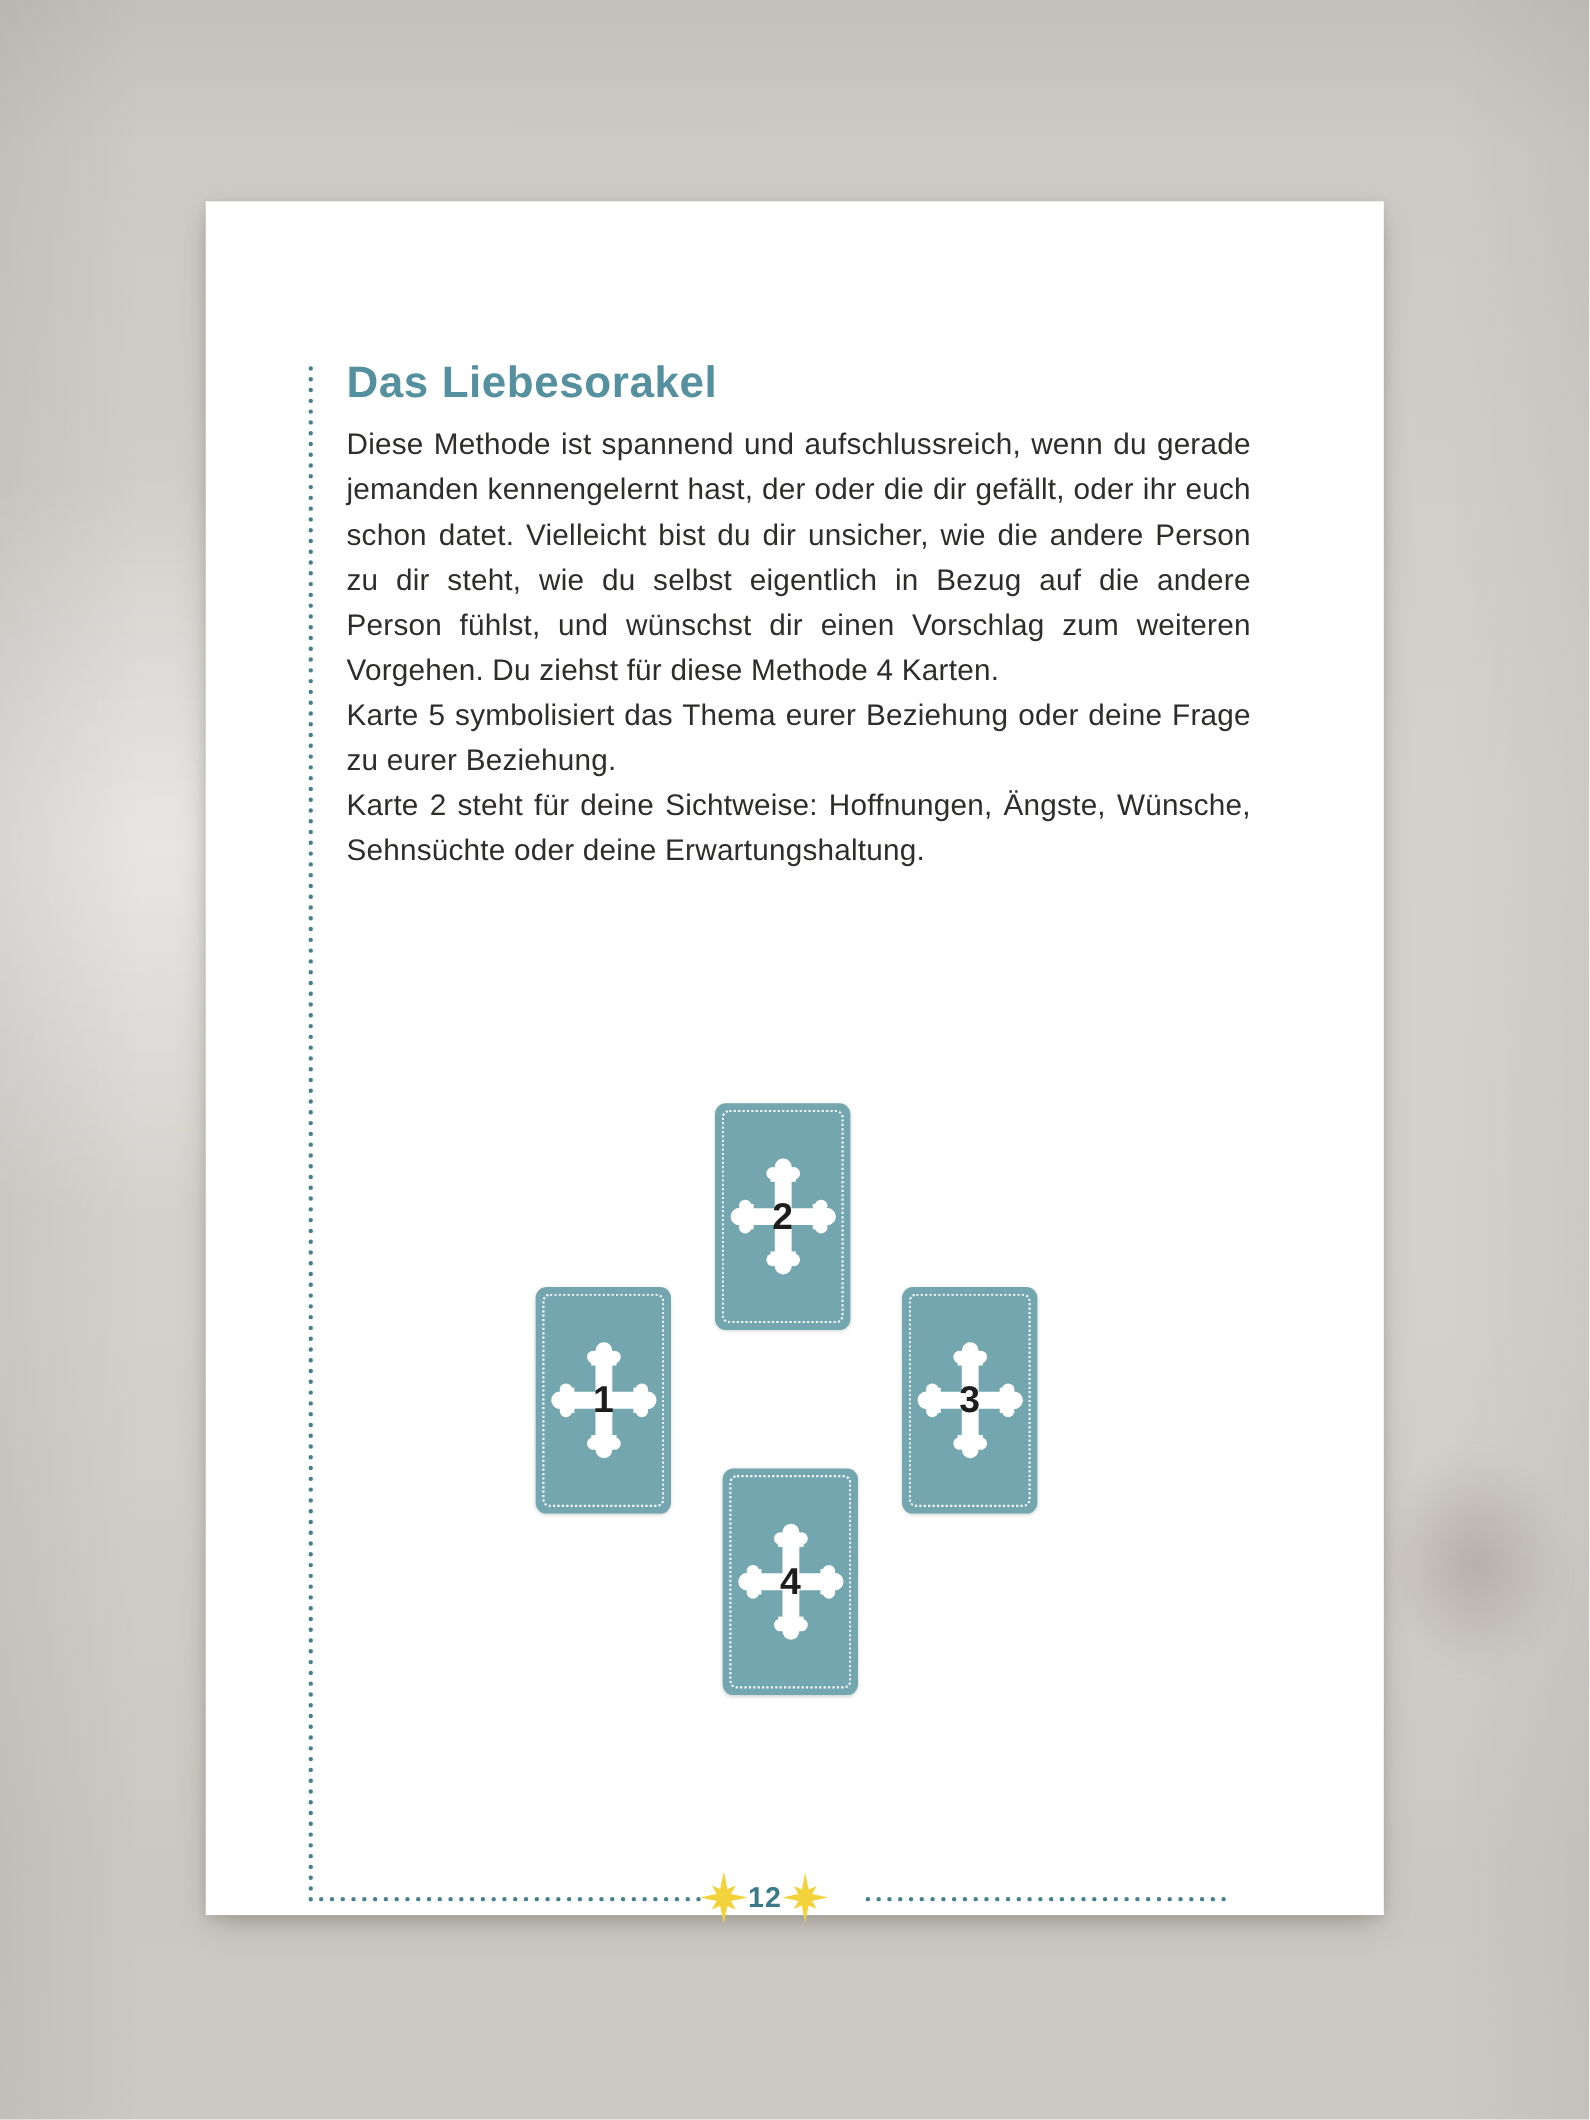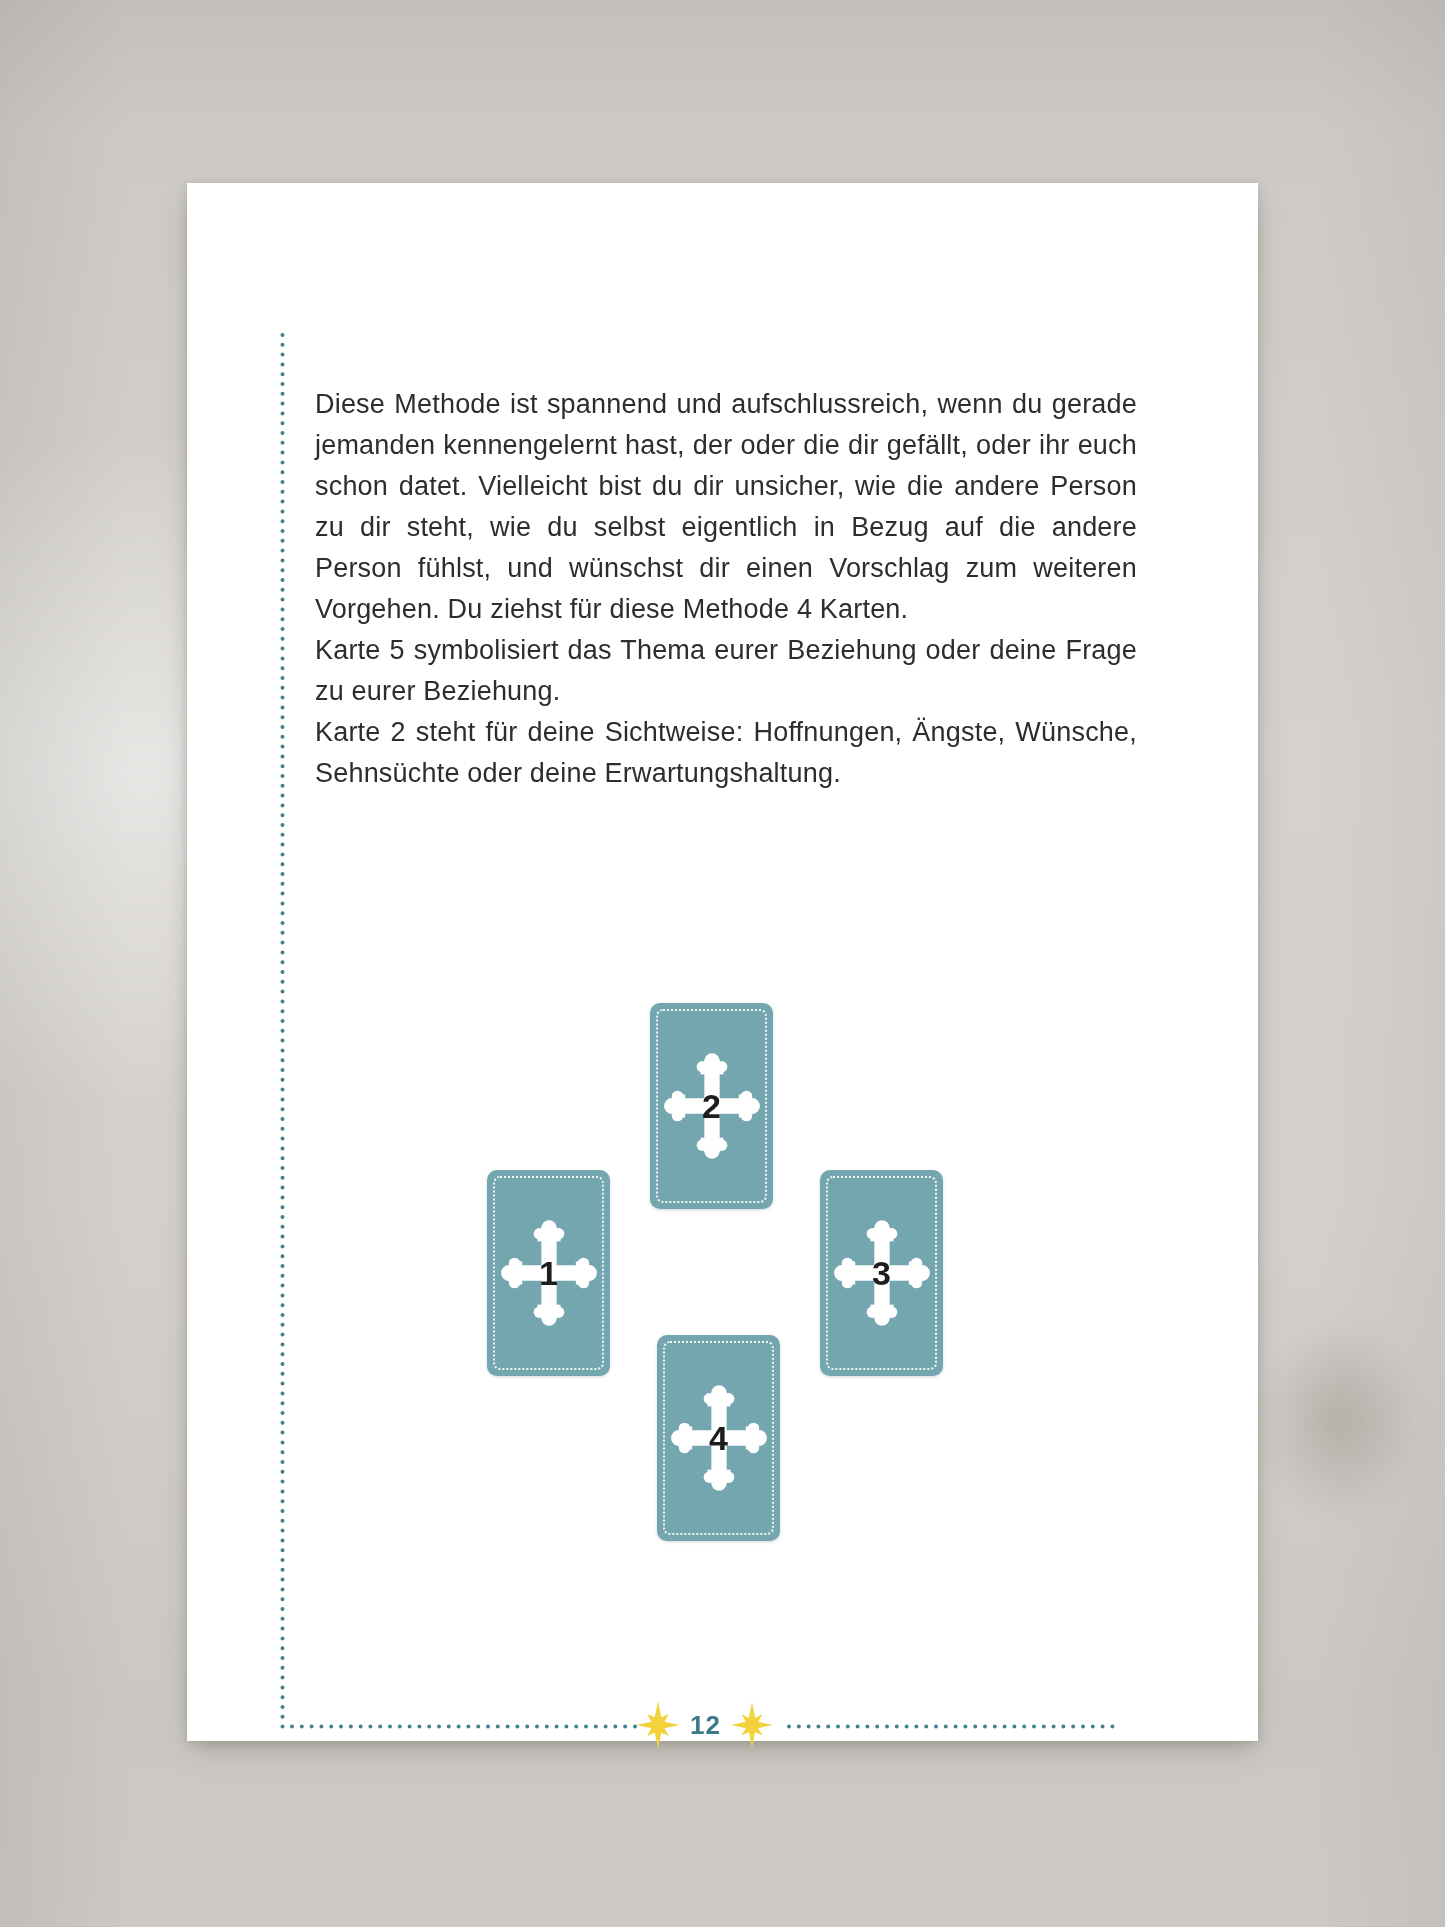--- a/index.html
+++ b/index.html
@@ -125,21 +125,21 @@
   .pos-right  { left: 633px; top: 987px; }
   .pos-bottom { left: 470px; top: 1152px; }
   
   .footer {
     position: absolute;
     left: 449px;
     top: 1516px;
     height: 52px;
     display: flex;
     align-items: center;
-    gap: 10px;
+    gap: 0;
   }
   .page-number {
     font-size: 26px;
     font-weight: 700;
     letter-spacing: 1px;
     color: #3a7a89;
   }
 </style>
 </head>
 <body>
@@ -150,20 +150,21 @@
   <div class="page">
 
     <svg class="dots-svg" width="1071" height="1558" viewBox="0 0 1071 1558">
       <g stroke="#44818f" stroke-width="4" stroke-linecap="round" stroke-dasharray="0 9.8" fill="none">
         <line x1="95.5" y1="152" x2="95.5" y2="1544"></line>
         <line x1="105" y1="1543.5" x2="456" y2="1543.5"></line>
         <line x1="602" y1="1543.5" x2="926" y2="1543.5"></line>
       </g>
     </svg>
 
+    <h1 class="title">Das Liebesorakel</h1>
 
     <div class="body-text" id="body-text">
         <p><span>Diese Methode ist spannend und aufschlussreich, wenn du gerade jemanden kennengelernt hast, der oder die dir gefällt, oder ihr euch schon datet. Vielleicht bist du dir unsicher, wie die andere Person zu dir steht, wie du selbst eigentlich in Bezug auf die andere Person fühlst, und wünschst dir einen Vorschlag zum weiteren Vorgehen. Du ziehst für diese Methode </span><span class="b">4 Karten</span><span>.</span></p>
         <p><span class="b">Karte 5</span><span> symbolisiert das Thema eurer Beziehung oder deine Frage zu eurer Beziehung.</span></p>
         <p><span class="b">Karte 2</span><span> steht für deine Sichtweise: Hoffnungen, Ängste, Wünsche, Sehnsüchte oder deine Erwartungshaltung.</span></p>
       </div>
 
     <div class="spread" id="spread">
         <div class="card pos-left">
     <div class="card-dotted-border"></div>

